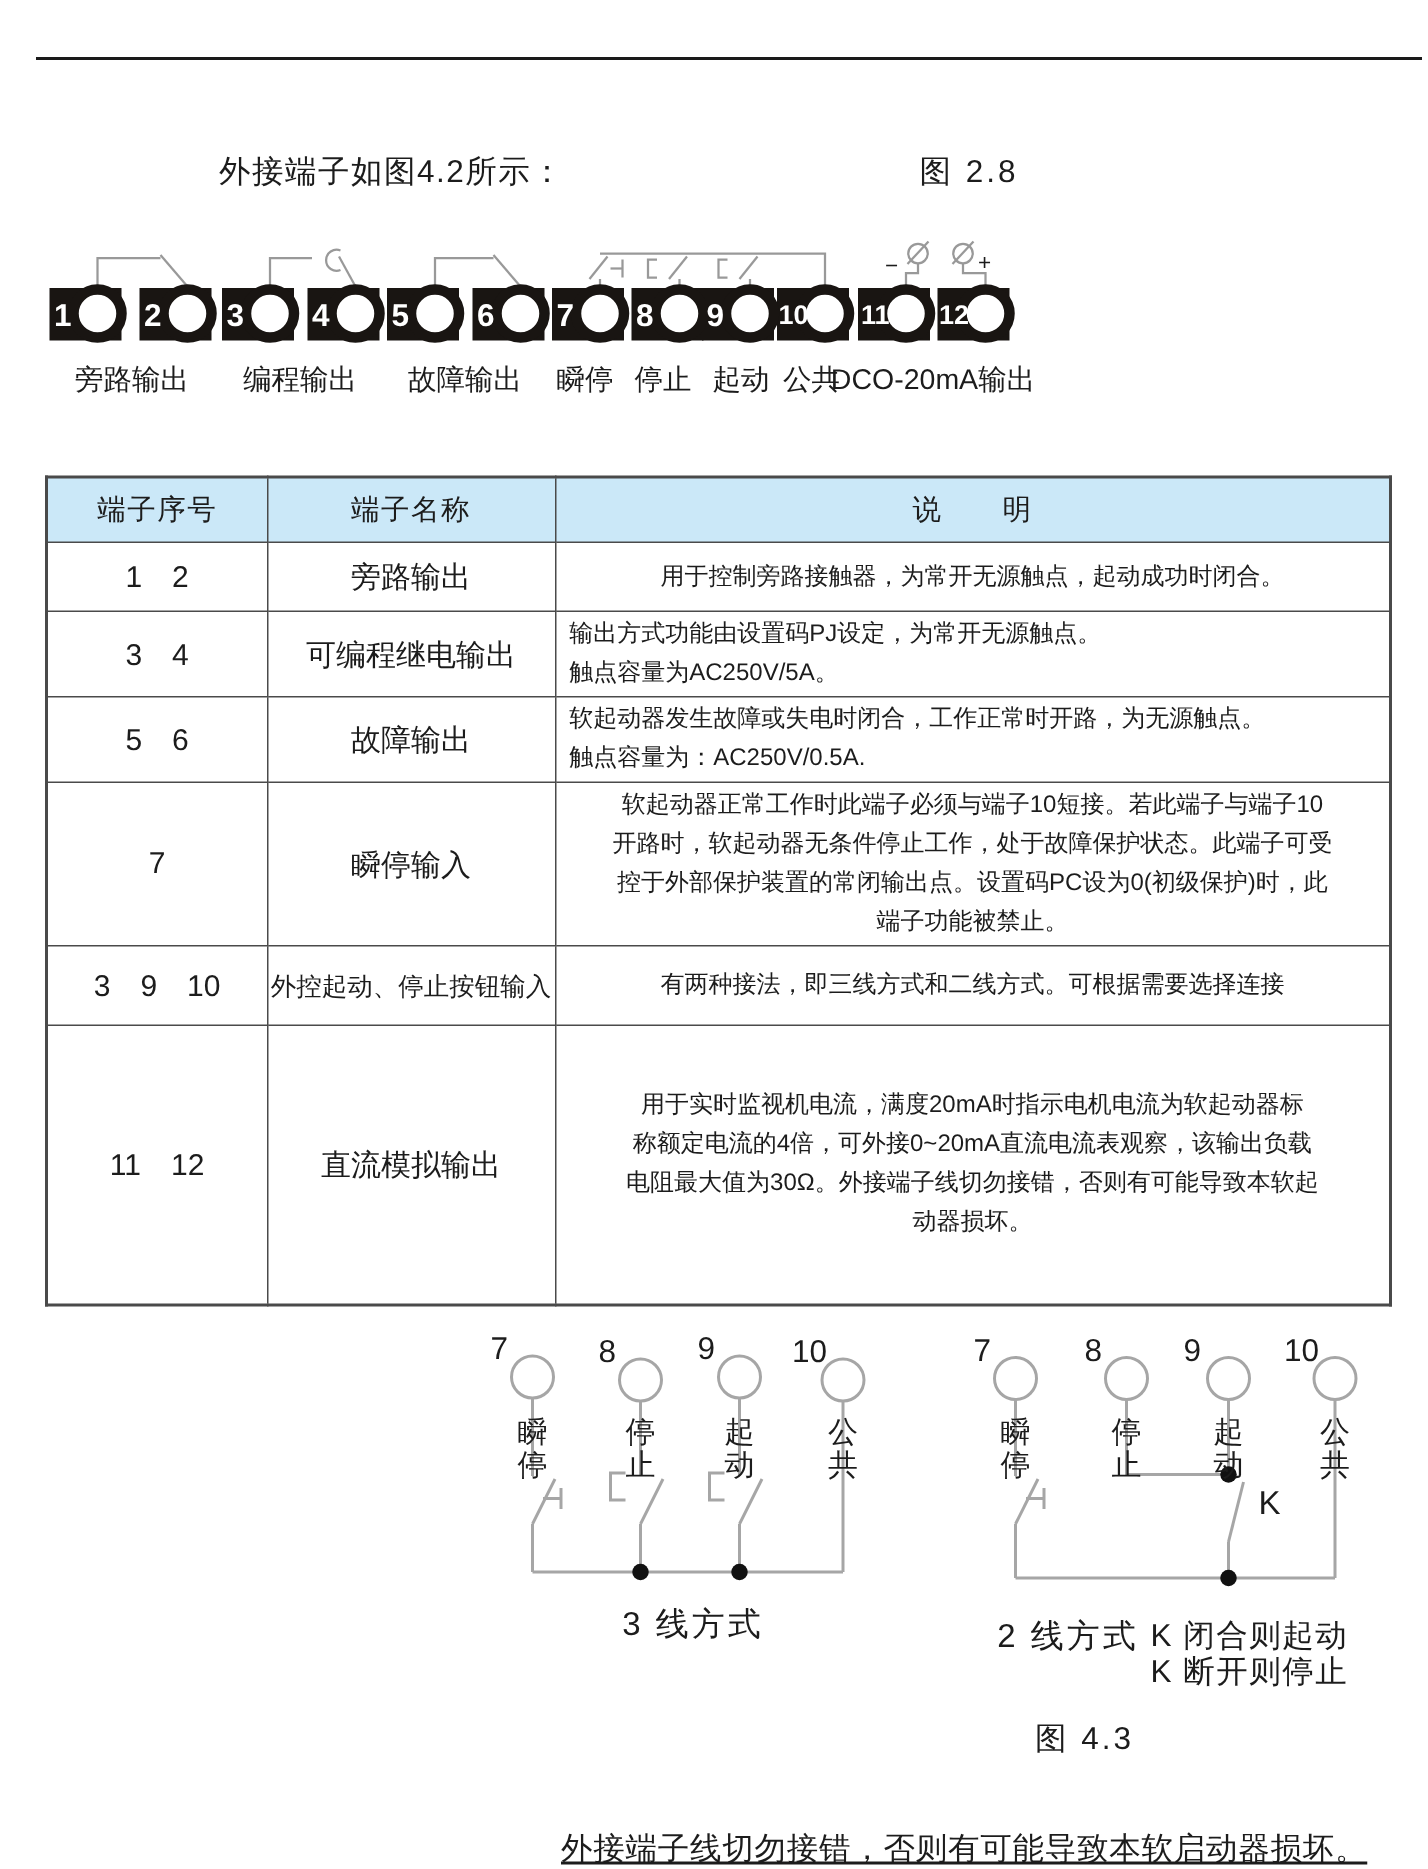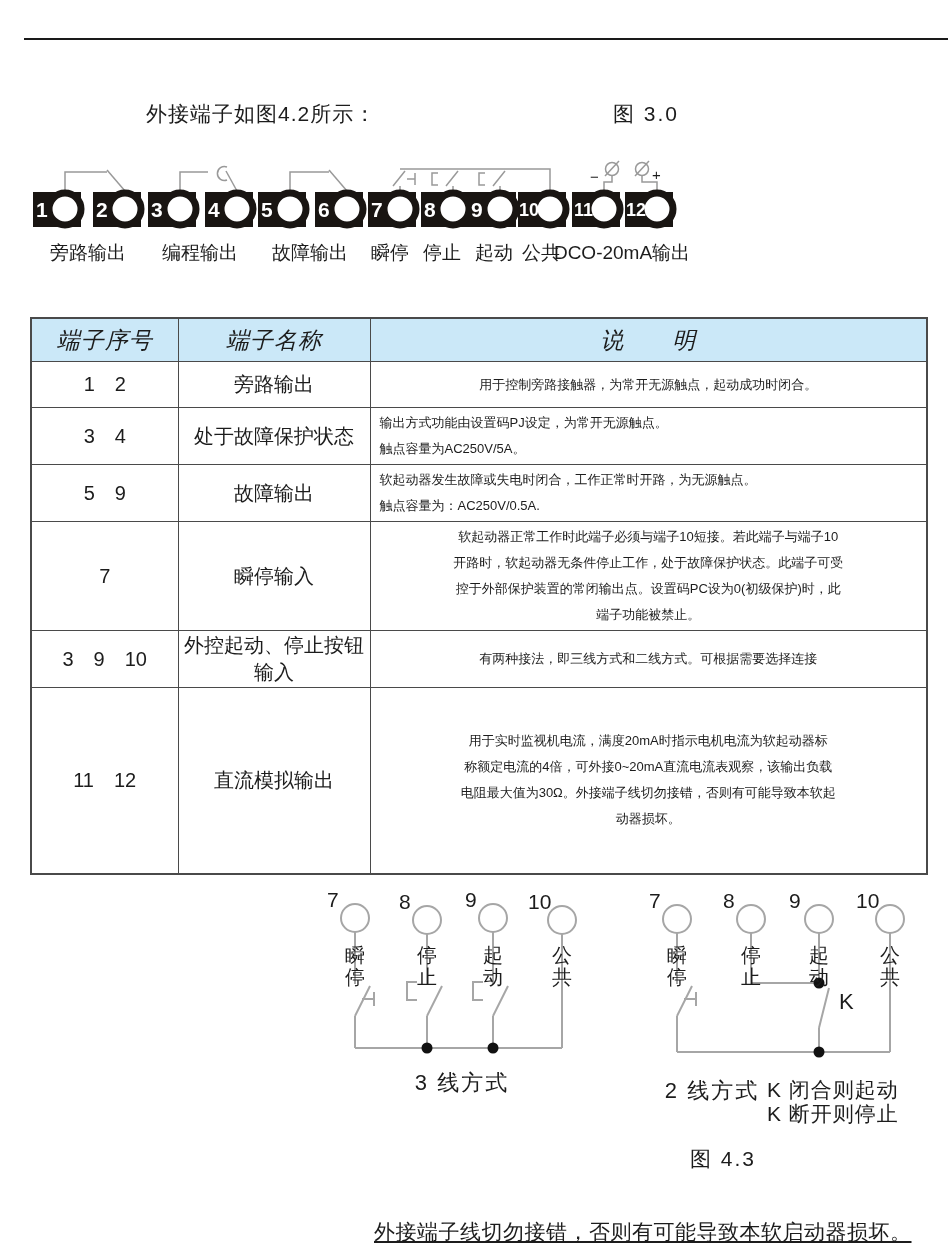--- a/index.html
+++ b/index.html
@@ -19,25 +19,25 @@
   
   .strip-svg{position:absolute;left:30px;top:156px;width:660px;height:112px;}
   .strip-svg text.tnum{fill:#fff;font-size:21px;font-weight:600;}
   .strip-svg text.tnum.sm{font-size:18px;}
   .strip-labels span{position:absolute;top:240px;transform:translateX(-50%);font-size:19px;white-space:nowrap;}
 
   
   table.terms{position:absolute;left:30px;top:317px;width:896px;table-layout:fixed;
     border-collapse:collapse;border:2px solid #4a4a4a;}
   table.terms th,table.terms td{border:1px solid #4a4a4a;vertical-align:middle;}
-  table.terms th{background:#cbe8f8;font-weight:normal;font-size:23px;height:40px;letter-spacing:1px;font-style:italic;}
+  table.terms th{background:#cbe8f8;font-weight:normal;font-size:19px;height:40px;letter-spacing:1px;}
   td.no{text-align:center;font-size:20px;}
   td.name{text-align:center;font-size:20px;}
-  td.name.small{font-size:20px;}
-  td.desc{font-size:13px;line-height:26px;padding:2px 9px;white-space:pre-line;word-break:break-all;}
+  td.name.small{font-size:17px;}
+  td.desc{font-size:16px;line-height:26px;padding:2px 9px;white-space:pre-line;word-break:break-all;}
   td.desc.c{text-align:center;}
   td.desc.l{text-align:left;}
 
   
   .diagram{position:absolute;}
   .diagram svg{position:absolute;left:0;top:0;}
   .dnum{position:absolute;font-size:21px;color:#1c1c1c;}
   .vlabel{position:absolute;width:22px;line-height:22px;font-size:20px;text-align:center;
     word-break:break-all;color:#1c1c1c;}
   .dcaption{position:absolute;font-size:22px;white-space:nowrap;letter-spacing:2px;}
@@ -47,21 +47,21 @@
   .footer-warning{position:absolute;left:374px;top:1218px;font-size:21px;letter-spacing:.5px;white-space:nowrap;text-decoration:underline;}
 </style>
 </head>
 <body>
 
 <div class="page">
 
   <div class="title-rule"></div>
 
   <div class="intro">外接端子如图4.2所示：</div>
-  <div class="fig42-cap">图 3.0</div>
+  <div class="fig42-cap">图 2.8</div>
 
   <svg class="strip-svg" viewBox="0 0 660 112">
     <g stroke="#999" stroke-width="1.5" fill="none">
 
       <path d="M35,37 V16 H77"></path>
         <path d="M77,14 L95,35"></path>
 
       <path d="M150,37 V16 H178"></path>
         <path d="M197,11 a7,7 0 1 0 0,13"></path>
         <path d="M196,15 L207,35"></path>
@@ -161,26 +161,26 @@
       </tr>
     </thead>
     <tbody>
       <tr style="height:46px">
         <td class="no">1　2</td>
         <td class="name">旁路输出</td>
         <td class="desc c">用于控制旁路接触器，为常开无源触点，起动成功时闭合。</td>
       </tr>
       <tr style="height:50px">
         <td class="no">3　4</td>
-        <td class="name">处于故障保护状态</td>
+        <td class="name">可编程继电输出</td>
         <td class="desc l">输出方式功能由设置码PJ设定，为常开无源触点。
 触点容量为AC250V/5A。</td>
       </tr>
       <tr style="height:53px">
-        <td class="no">5　9</td>
+        <td class="no">5　6</td>
         <td class="name">故障输出</td>
         <td class="desc l">软起动器发生故障或失电时闭合，工作正常时开路，为无源触点。
 触点容量为：AC250V/0.5A.</td>
       </tr>
       <tr style="height:105px">
         <td class="no">7</td>
         <td class="name">瞬停输入</td>
         <td class="desc c">软起动器正常工作时此端子必须与端子10短接。若此端子与端子10
 开路时，软起动器无条件停止工作，处于故障保护状态。此端子可受
 控于外部保护装置的常闭输出点。设置码PC设为0(初级保护)时，此

